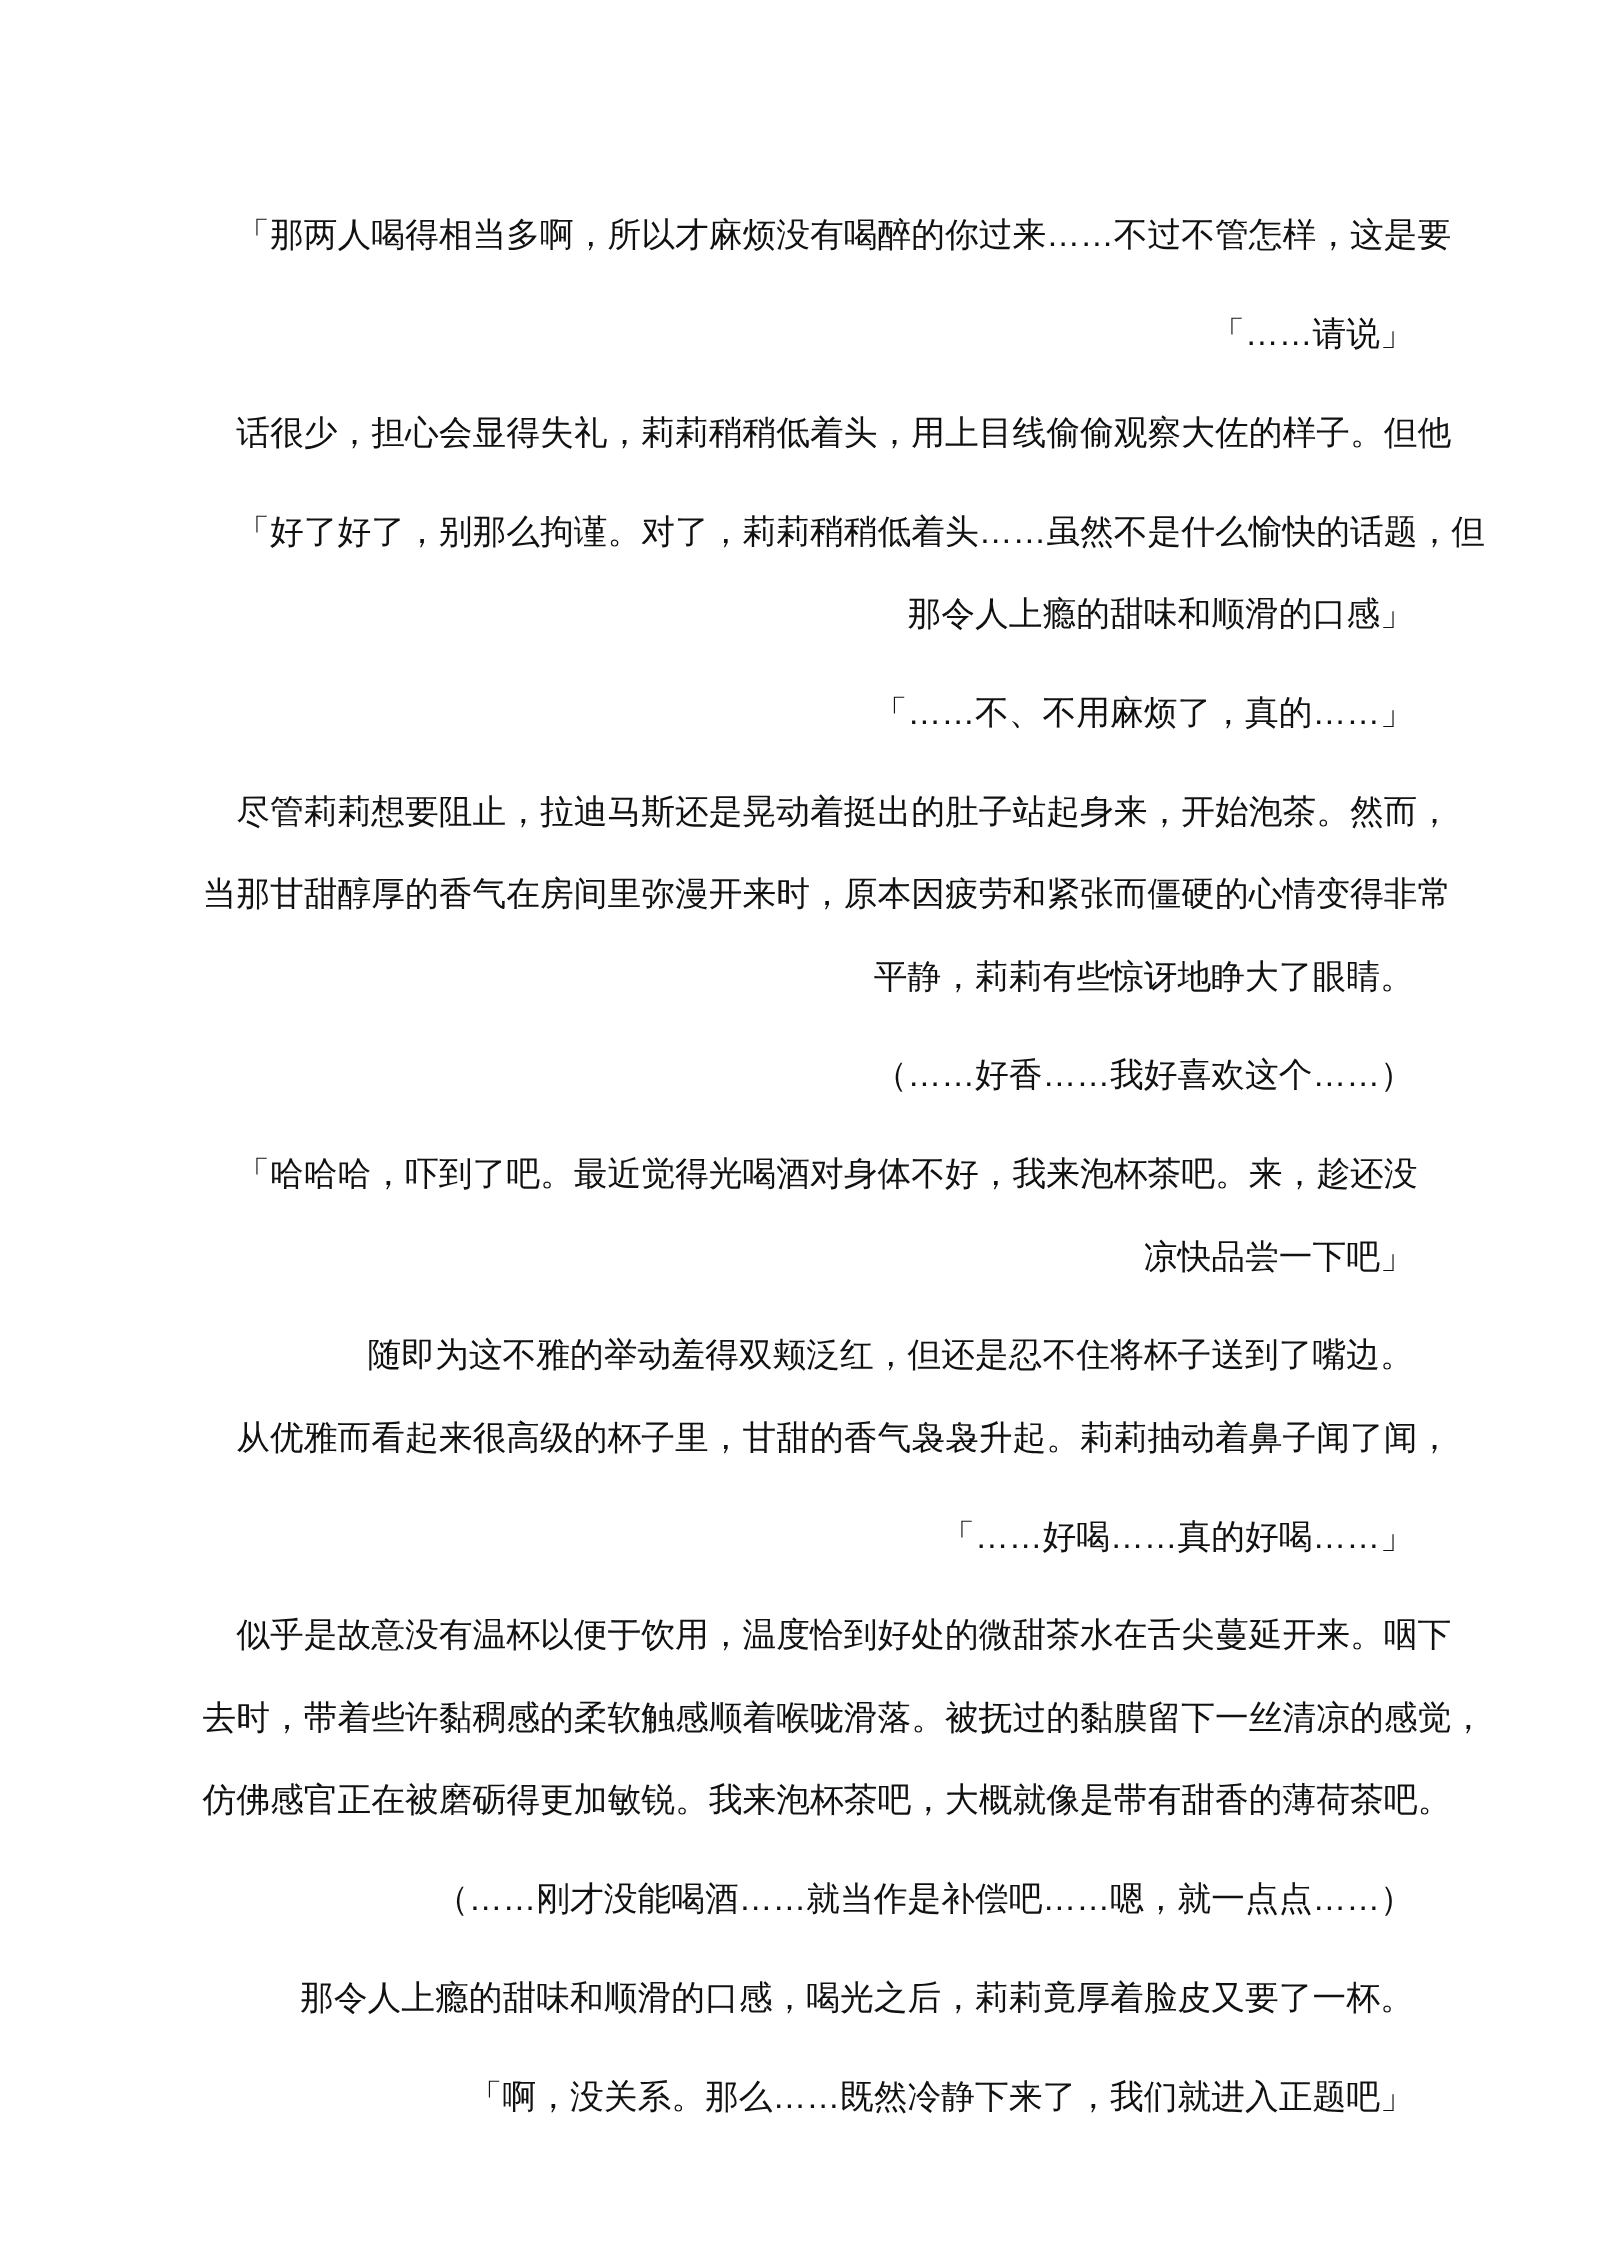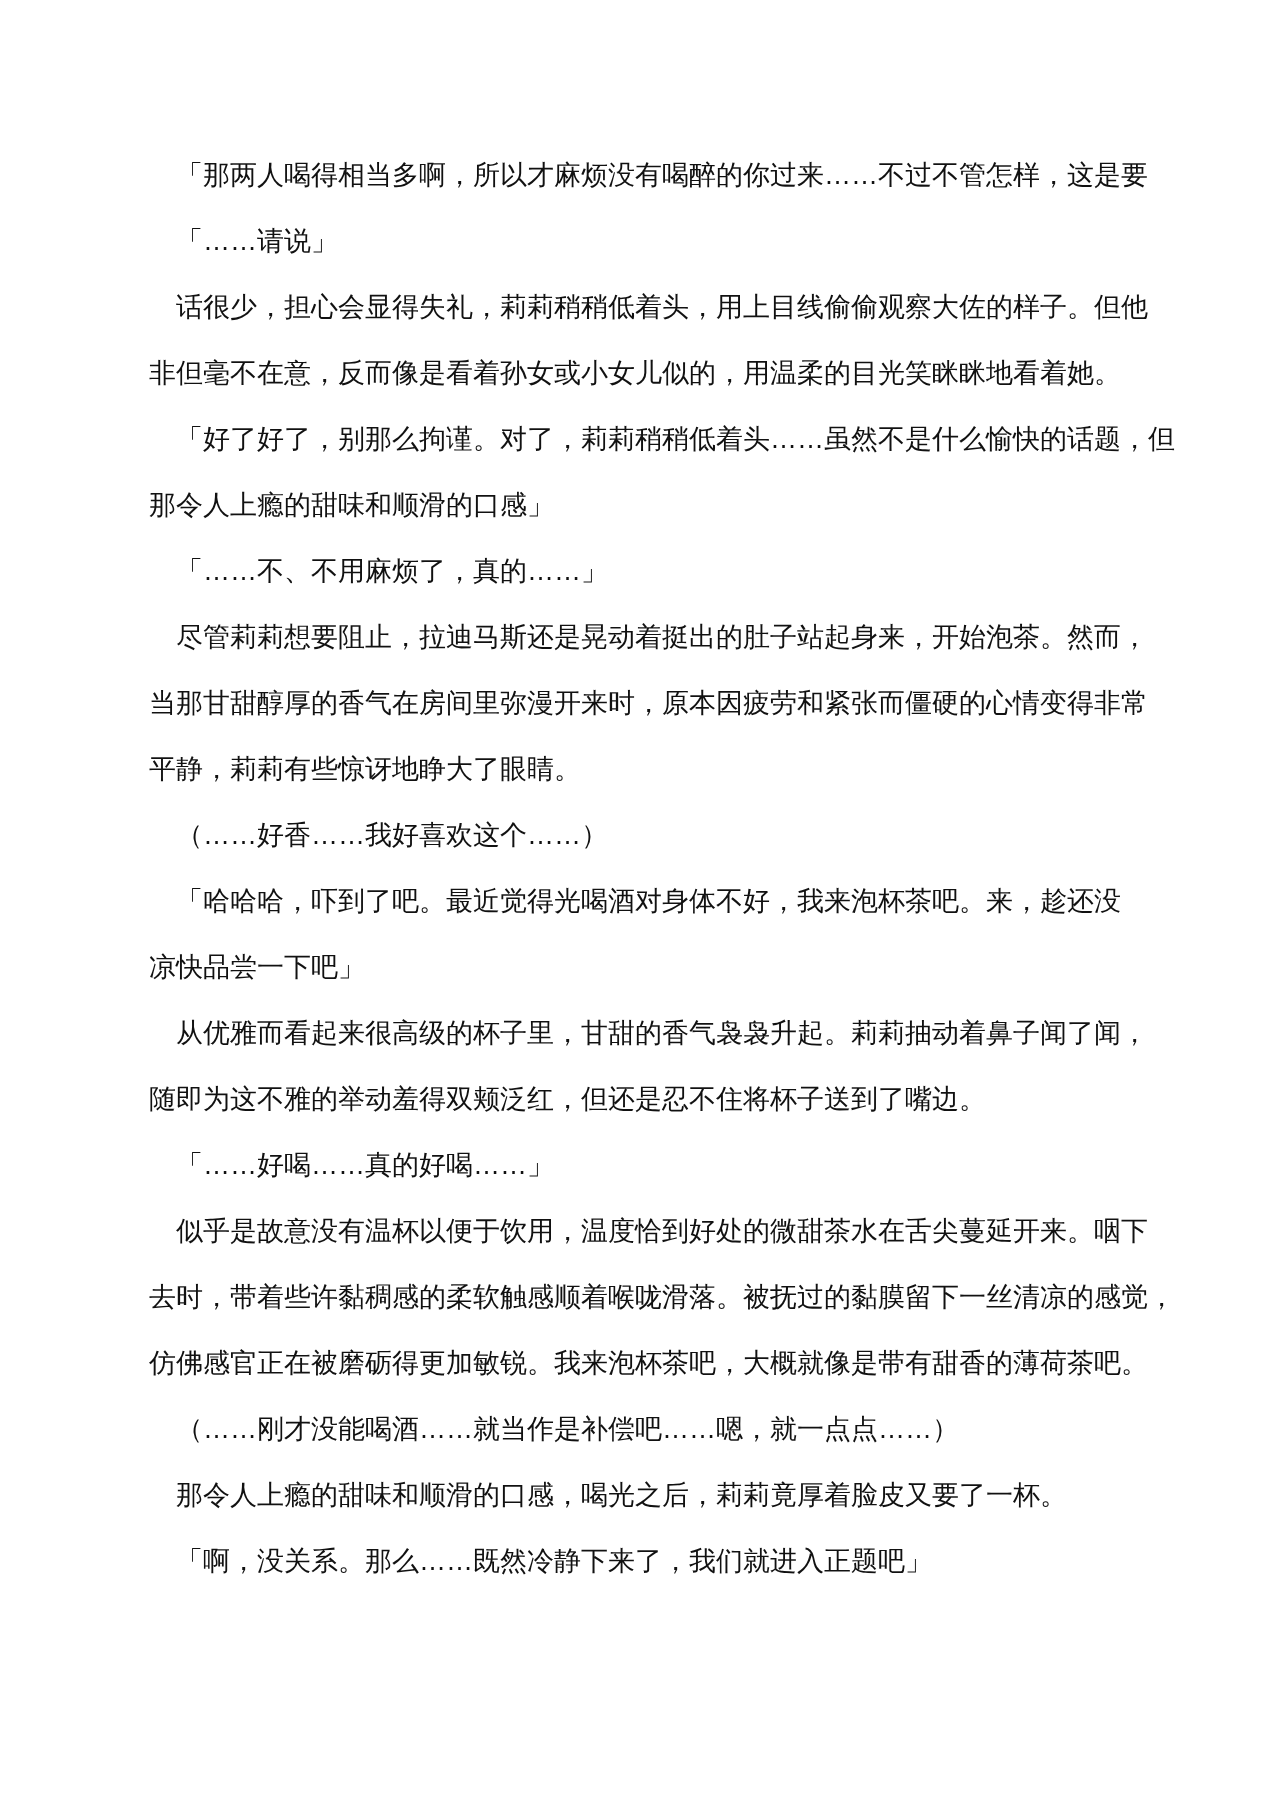--- a/index.html
+++ b/index.html
@@ -18,22 +18,23 @@
     position: absolute;
     left: 149px;
     top: 142px;
     width: 995px;
     color: #111111;
     font-family: "Liberation Sans", "DejaVu Sans", sans-serif;
     font-size: 27px;
     font-weight: 400;
   }
   .paragraph {
-    margin: 0;
+    margin: 13px;
     padding: 0;
+    text-align: right;
   }
   .text-line {
     height: 66px;
     line-height: 66px;
     white-space: nowrap;
     letter-spacing: 0;
   }
   .text-line.indent {
     padding-left: 27px; 
   }
@@ -44,21 +45,20 @@
 <main class="page">
   <section class="text-block" id="text-block" style="color: rgb(17, 17, 17);">
       <div class="paragraph">
         <div class="text-line indent">「那两人喝得相当多啊，所以才麻烦没有喝醉的你过来……不过不管怎样，这是要</div>
       </div>
       <div class="paragraph">
         <div class="text-line indent">「……请说」</div>
       </div>
       <div class="paragraph">
         <div class="text-line indent">话很少，担心会显得失礼，莉莉稍稍低着头，用上目线偷偷观察大佐的样子。但他</div>
-        <div class="text-line">非但毫不在意，反而像是看着孙女或小女儿似的，用温柔的目光笑眯眯地看着她。</div>
       </div>
       <div class="paragraph">
         <div class="text-line indent">「好了好了，别那么拘谨。对了，莉莉稍稍低着头……虽然不是什么愉快的话题，但</div>
         <div class="text-line">那令人上瘾的甜味和顺滑的口感」</div>
       </div>
       <div class="paragraph">
         <div class="text-line indent">「……不、不用麻烦了，真的……」</div>
       </div>
       <div class="paragraph">
         <div class="text-line indent">尽管莉莉想要阻止，拉迪马斯还是晃动着挺出的肚子站起身来，开始泡茶。然而，</div>
@@ -66,22 +66,22 @@
         <div class="text-line">平静，莉莉有些惊讶地睁大了眼睛。</div>
       </div>
       <div class="paragraph">
         <div class="text-line indent">（……好香……我好喜欢这个……）</div>
       </div>
       <div class="paragraph">
         <div class="text-line indent">「哈哈哈，吓到了吧。最近觉得光喝酒对身体不好，我来泡杯茶吧。来，趁还没</div>
         <div class="text-line">凉快品尝一下吧」</div>
       </div>
       <div class="paragraph">
+        <div class="text-line">随即为这不雅的举动羞得双颊泛红，但还是忍不住将杯子送到了嘴边。</div>
         <div class="text-line indent">从优雅而看起来很高级的杯子里，甘甜的香气袅袅升起。莉莉抽动着鼻子闻了闻，</div>
-        <div class="text-line">随即为这不雅的举动羞得双颊泛红，但还是忍不住将杯子送到了嘴边。</div>
       </div>
       <div class="paragraph">
         <div class="text-line indent">「……好喝……真的好喝……」</div>
       </div>
       <div class="paragraph">
         <div class="text-line indent">似乎是故意没有温杯以便于饮用，温度恰到好处的微甜茶水在舌尖蔓延开来。咽下</div>
         <div class="text-line">去时，带着些许黏稠感的柔软触感顺着喉咙滑落。被抚过的黏膜留下一丝清凉的感觉，</div>
         <div class="text-line">仿佛感官正在被磨砺得更加敏锐。我来泡杯茶吧，大概就像是带有甜香的薄荷茶吧。</div>
       </div>
       <div class="paragraph">

